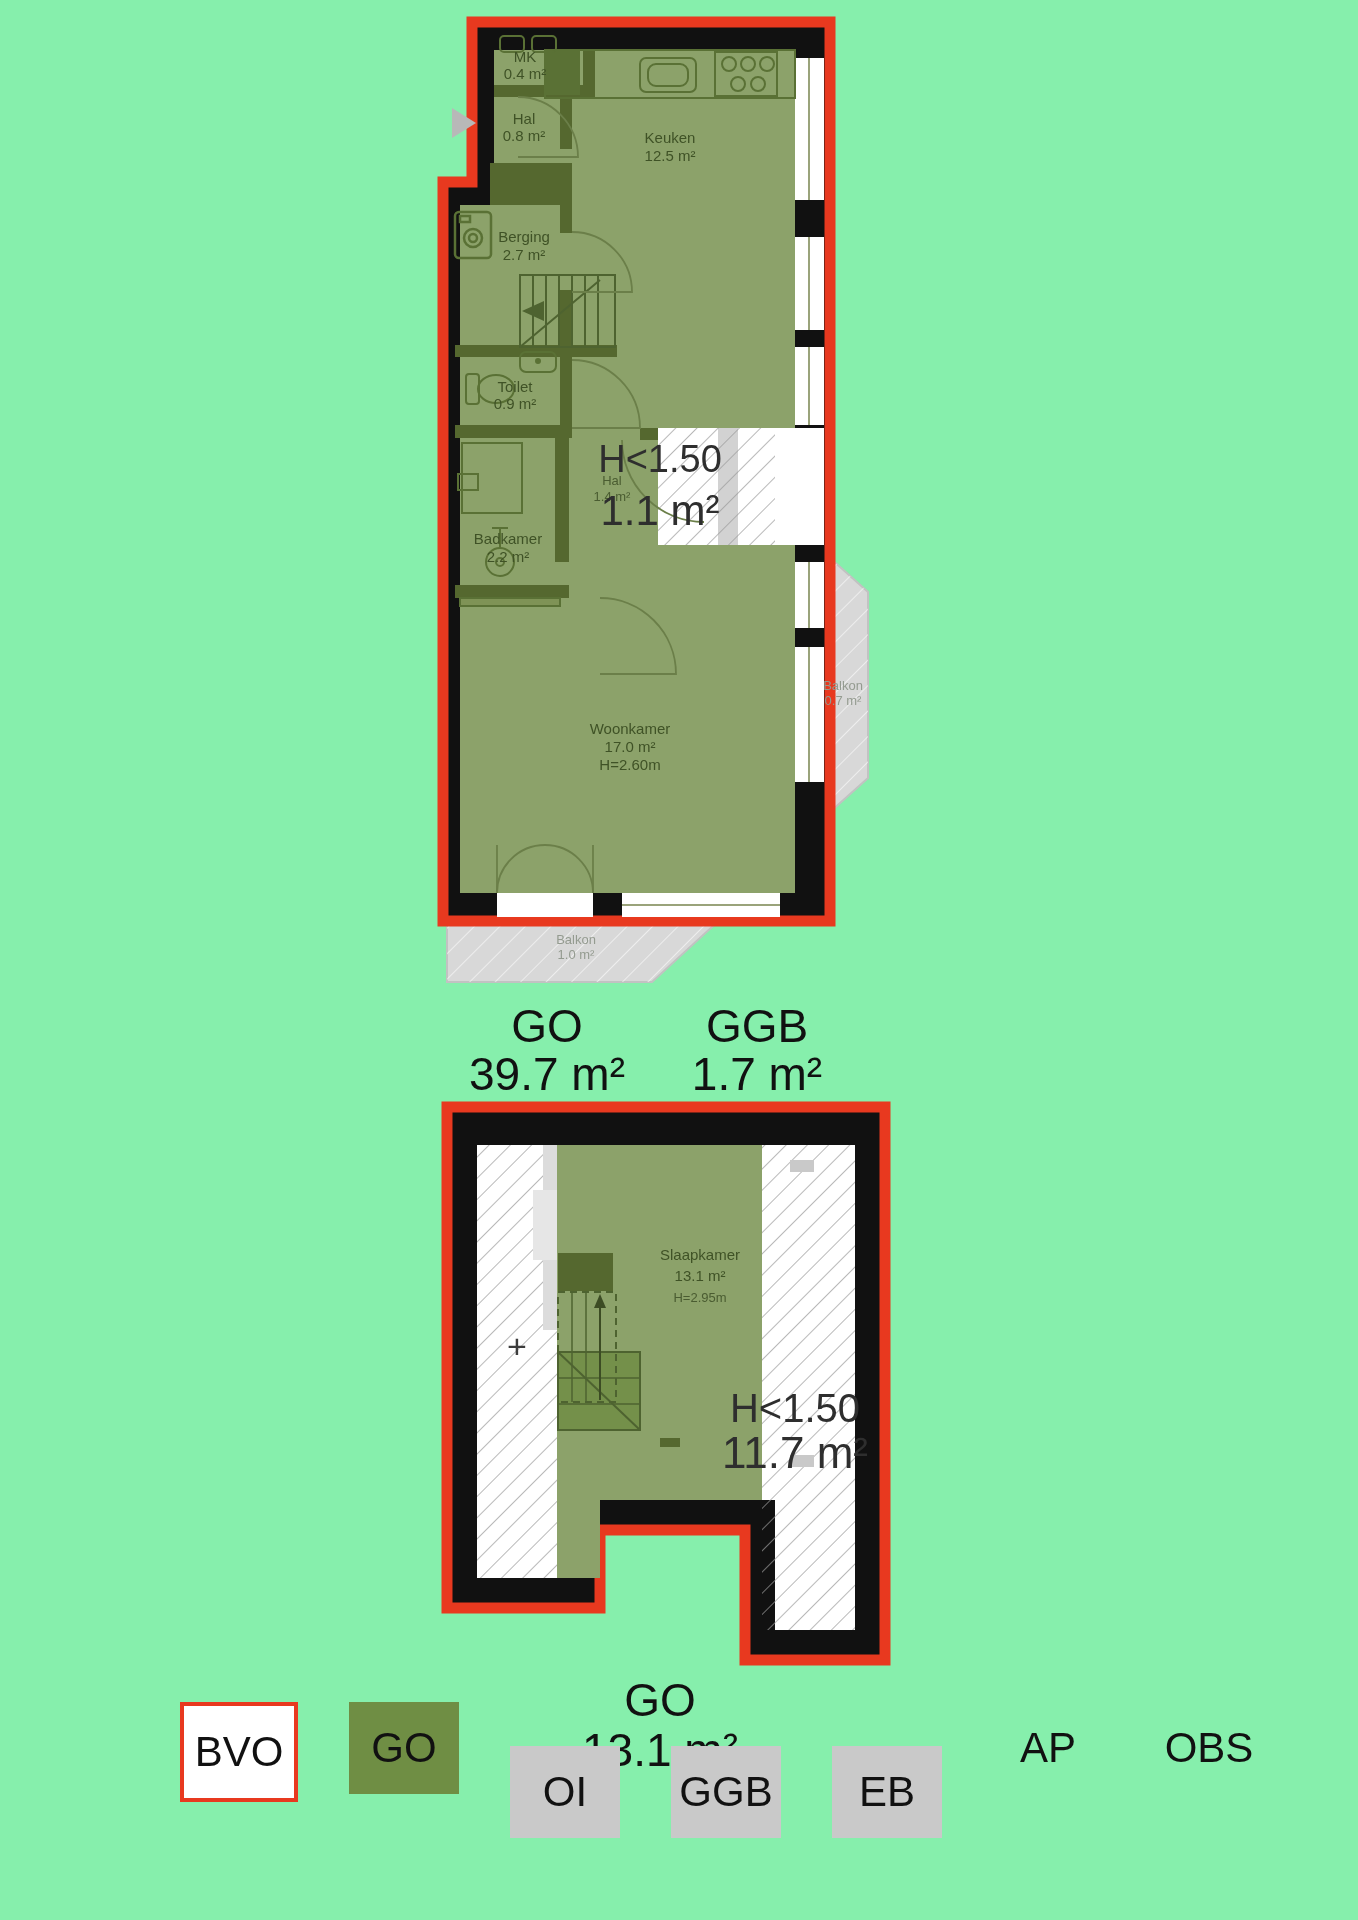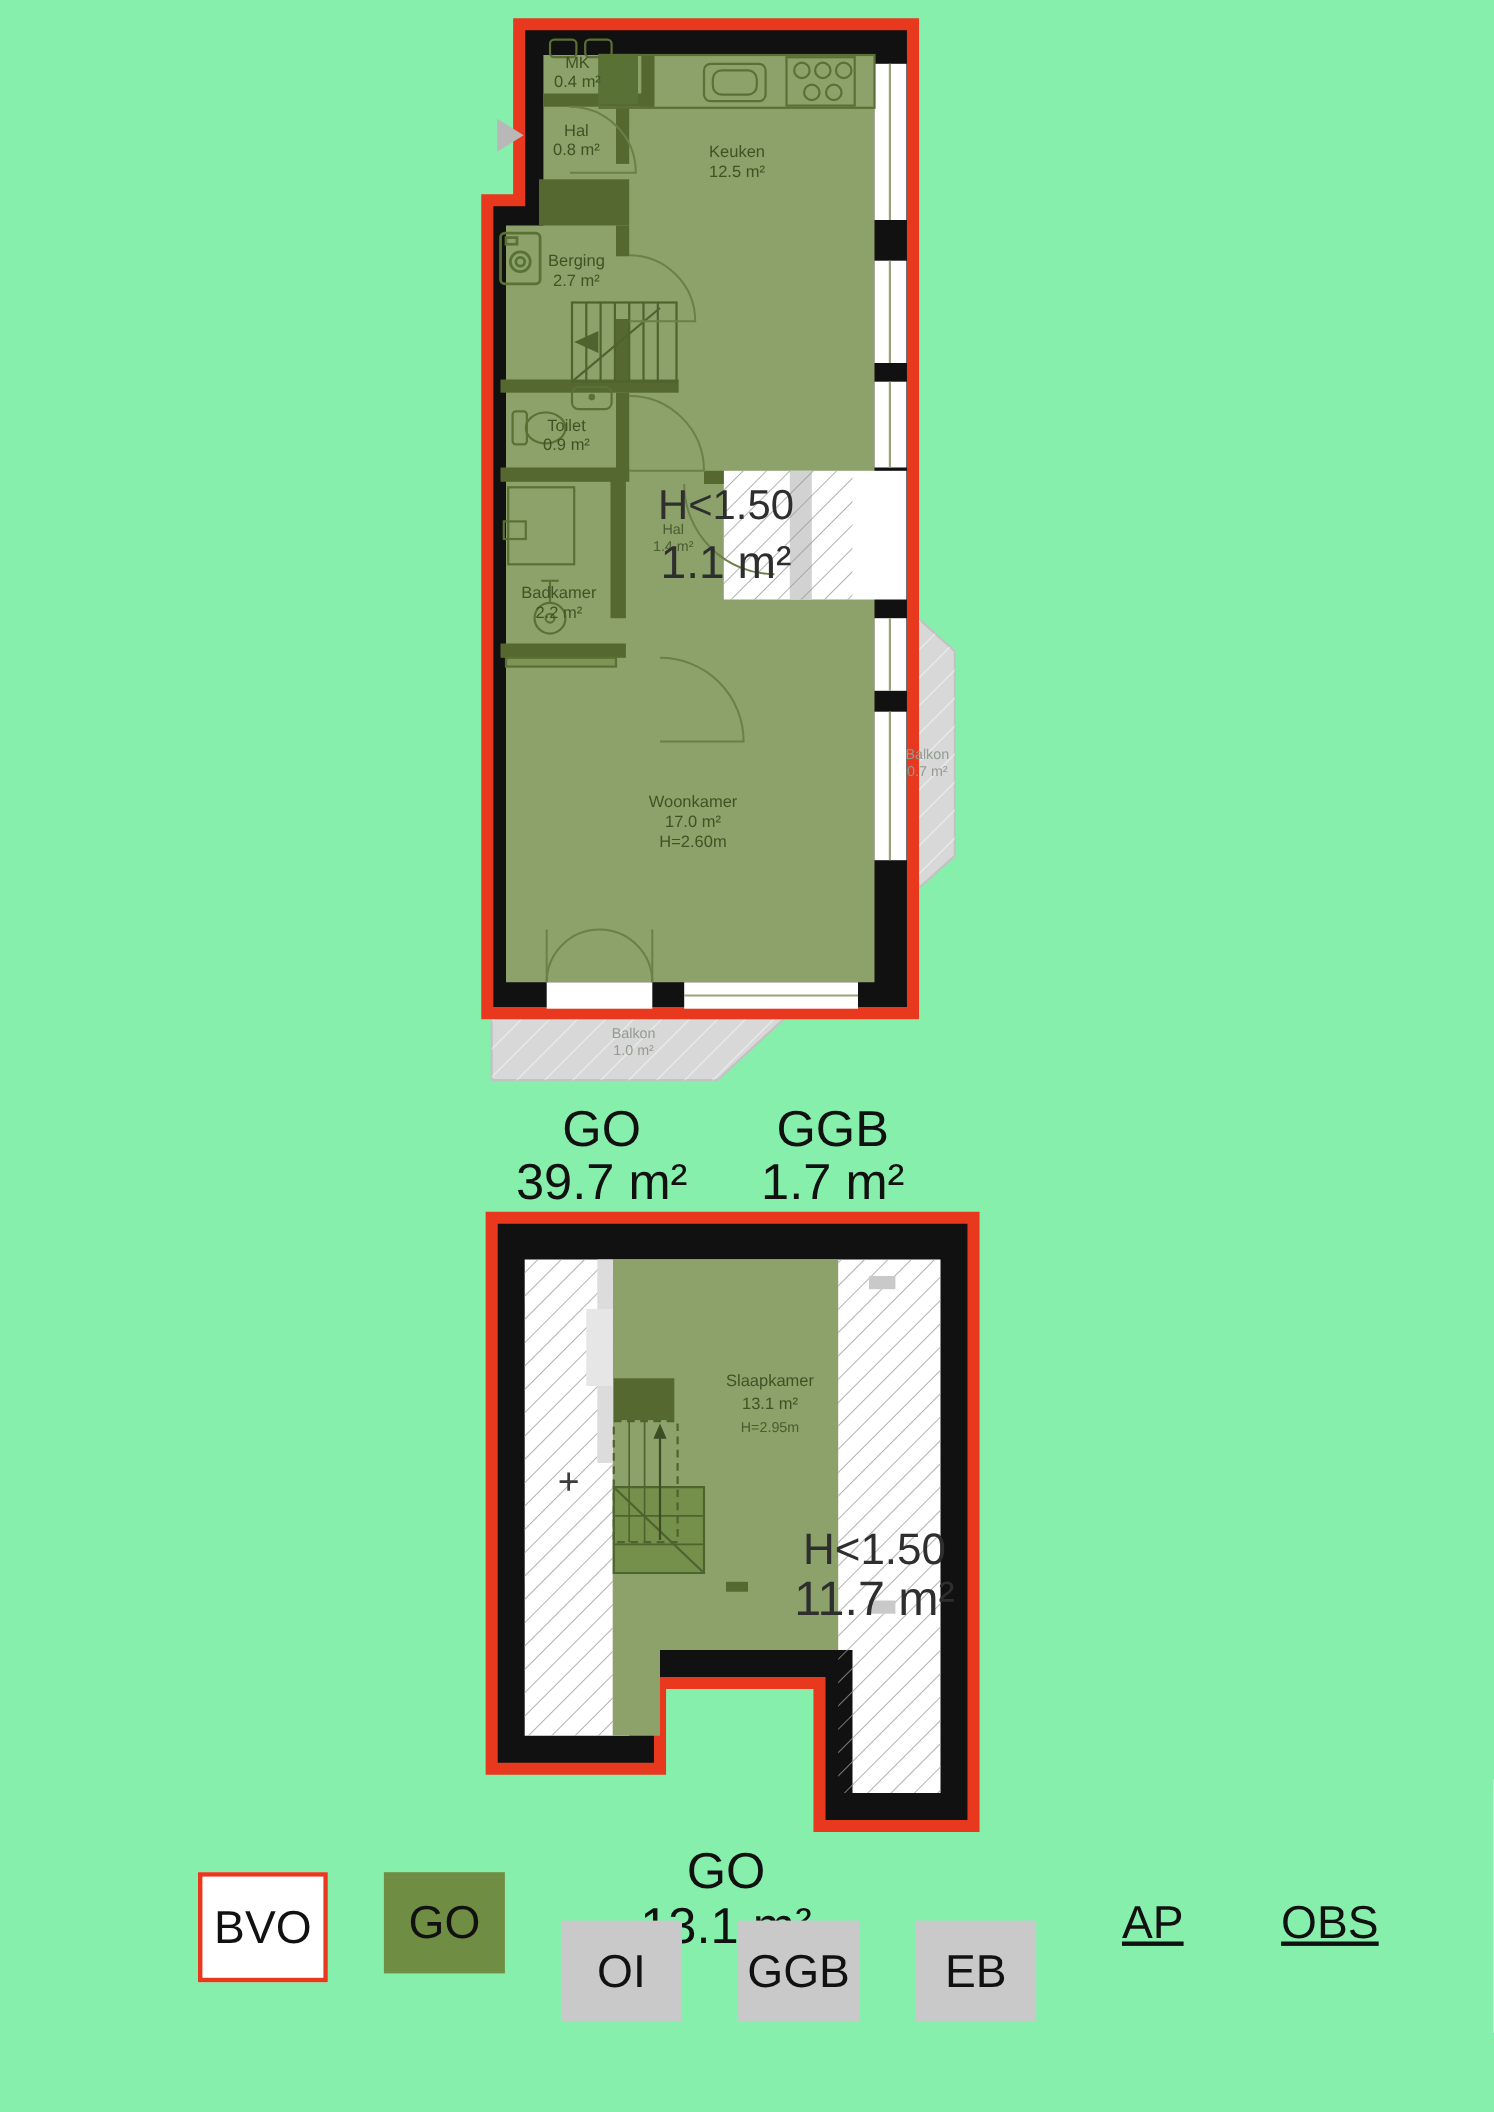--- a/index.html
+++ b/index.html
@@ -11,21 +11,21 @@
   .room-label-sm{fill:#4a5c31;font-size:13px;}
   .balkon-label{fill:#949b90;font-size:13px;}
   .big-label{fill:#2e2e2e;}
   .total-label{fill:#111111;font-size:46px;}
   .legend{position:absolute;left:180px;top:1702px;display:flex;gap:51px;align-items:stretch;}
   .legend-item{width:110px;height:92px;display:flex;align-items:center;justify-content:center;
         font-size:42px;color:#111;}
   .legend-item.bvo{background:#ffffff;border:4px solid var(--bvo-red,#e8391f);}
   .legend-item.go{background:var(--go-green,#6f8e44);}
   .legend-item.gray{background:var(--legend-gray,#c9c9c9);margin-top:44px;}
-  .legend-item.plain{background:transparent;text-decoration:underline;}
+  .legend-item.plain{background:transparent;}
 </style>
 </head>
 <body>
 
 <div class="page">
 
 <svg width="1358" height="1920" viewBox="0 0 1358 1920">
   <defs>
     <pattern id="hatch" width="15" height="15" patternTransform="rotate(45 0 0)" patternUnits="userSpaceOnUse">
       <line x1="0" y1="0" x2="0" y2="15" stroke="#9a9a9a" stroke-width="1.4"></line>

